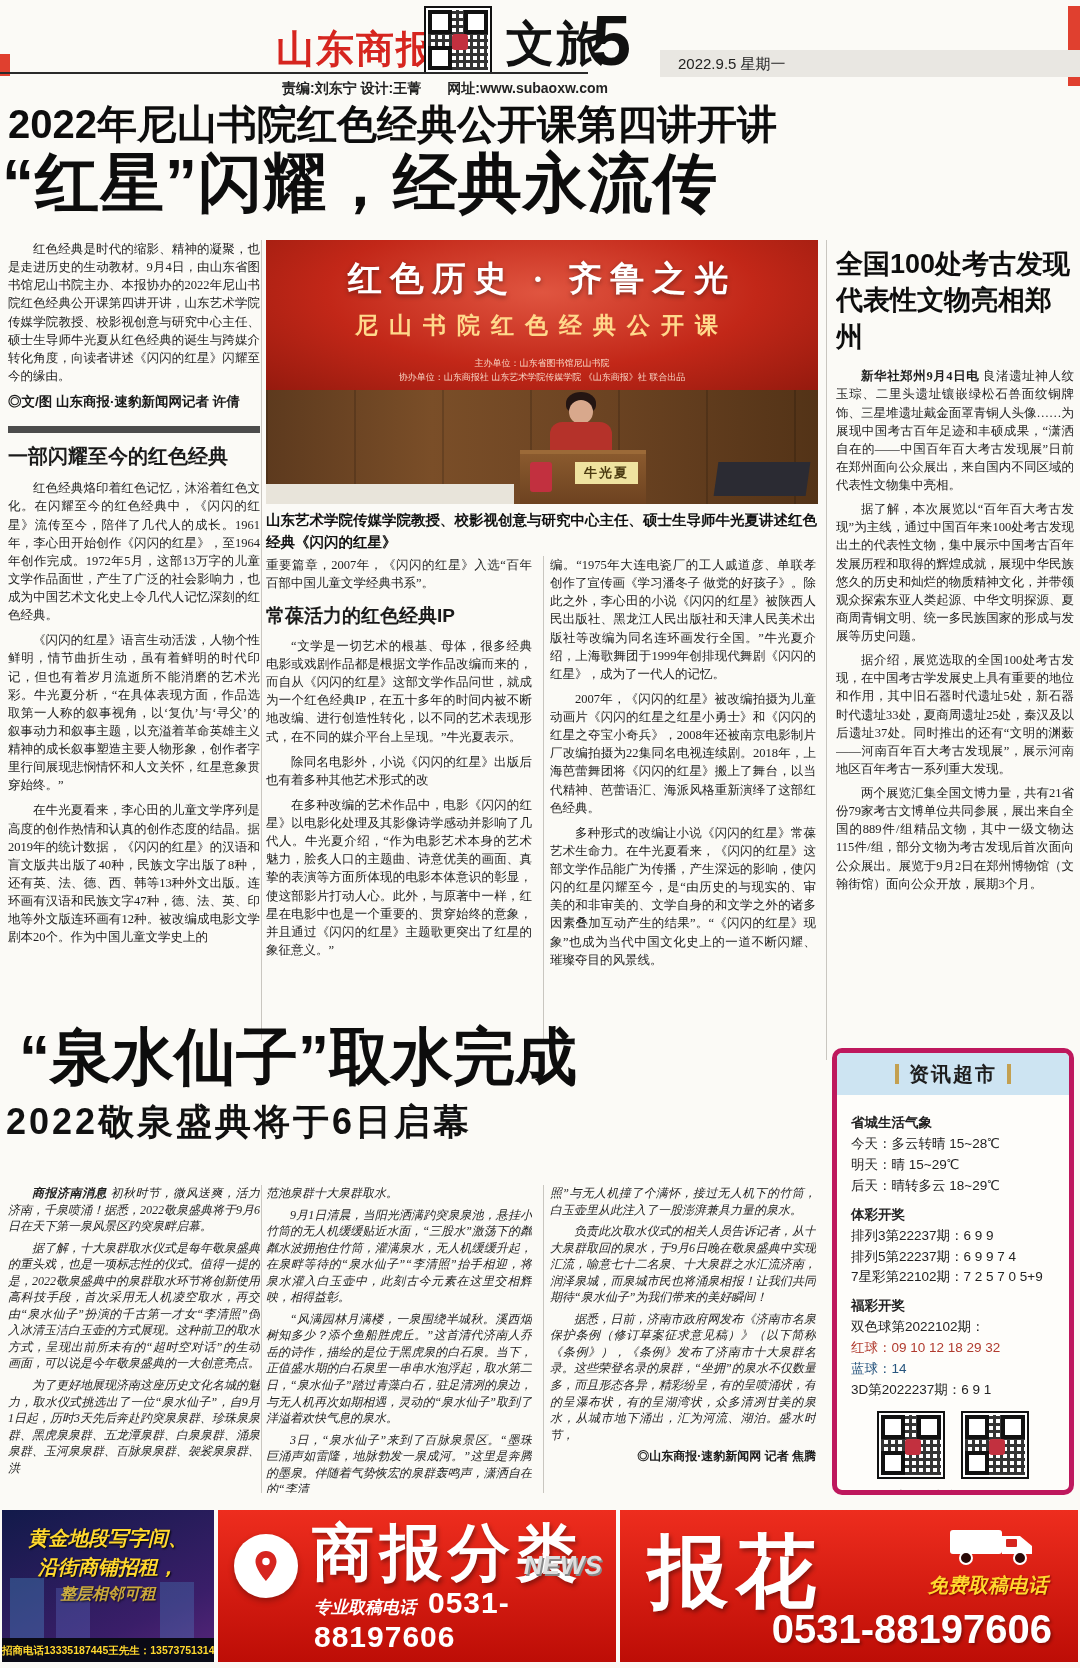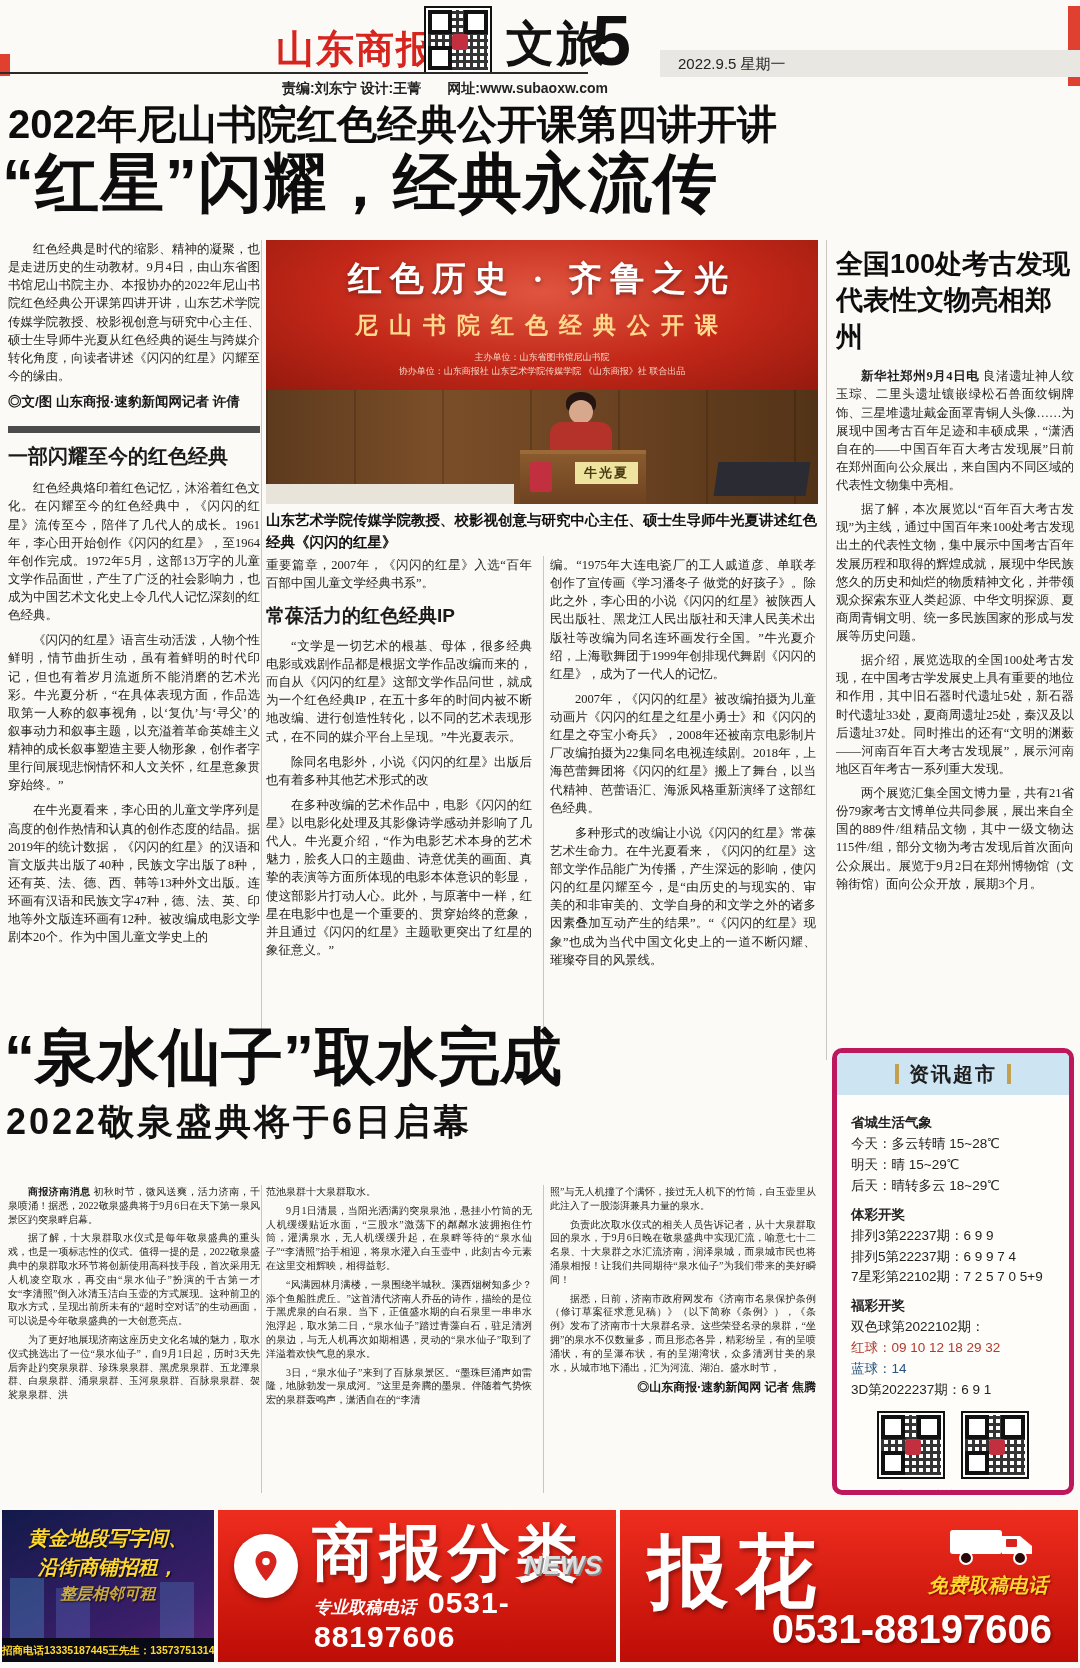--- a/index.html
+++ b/index.html
@@ -41,21 +41,21 @@
   #vr3{left:826px;top:240px;height:820px;}
   #vr4{left:261px;top:1185px;height:308px;}
   #vr5{left:543px;top:1185px;height:308px;}
 
   
   .photo{position:absolute;left:266px;top:240px;width:552px;height:264px;overflow:hidden;background:#c2410c;}
   .ph-banner{height:150px;background:radial-gradient(ellipse at 50% 35%,#e05540 0%,#c22718 55%,#951a0e 100%);
              text-align:center;color:#fff;}
   .ph-title{padding-top:16px;font:900 34px "Liberation Serif",serif;letter-spacing:8px;text-shadow:0 2px 5px rgba(0,0,0,.4);}
   .ph-sub{margin-top:8px;font:900 23px "Liberation Serif",serif;color:#ffd98c;letter-spacing:11px;}
-  .ph-orgs{margin-top:9px;font:9px/1.6 "Liberation Sans",sans-serif;color:#ffe7d5;opacity:.9;}
+  .ph-orgs{margin-top:15px;font:9px/1.6 "Liberation Sans",sans-serif;color:#ffe7d5;opacity:.9;}
   .ph-stage{position:relative;height:114px;
             background:linear-gradient(90deg,#5d3a1e,#7a4e28 30%,#6b4322 62%,#533317);}
   .ph-stage::after{content:"";position:absolute;inset:0;
             background:repeating-linear-gradient(90deg,rgba(0,0,0,.16) 0 2px,transparent 2px 88px);}
   .spk-hair{position:absolute;left:300px;top:2px;width:30px;height:22px;background:#241512;border-radius:50% 50% 40% 40%;}
   .spk-head{position:absolute;left:303px;top:10px;width:24px;height:24px;background:#d8a88c;border-radius:50%;}
   .spk-body{position:absolute;left:284px;top:32px;width:62px;height:50px;background:#b5322a;border-radius:12px 12px 0 0;}
   .lectern{position:absolute;left:254px;top:60px;width:126px;height:54px;z-index:2;
            background:linear-gradient(#8a5a2e,#6d4220);border-top:4px solid #9c6a38;}
   .lect-logo{position:absolute;left:10px;top:8px;width:22px;height:30px;background:#c2303f;border-radius:3px;}
@@ -65,26 +65,26 @@
   .laptop{position:absolute;right:10px;bottom:8px;width:92px;height:34px;background:#2b2b33;transform:skewX(-8deg);z-index:2;}
   .caption{position:absolute;left:266px;top:510px;width:552px;
            font:700 14.5px/1.5 "Liberation Sans",sans-serif;color:#111;}
 
   
   .arch{left:836px;top:246px;width:238px;height:814px;}
   .arch-title{font:900 27px/1.35 "Liberation Sans",sans-serif;margin:0 0 12px 0;color:#0d0d0d;}
   .arch .body-text{font-size:12.5px;margin-bottom:6px;}
 
   
-  .sp-headline{position:absolute;left:4px;top:1026px;width:830px;font:900 62px/1 "Liberation Sans",sans-serif;color:#0d0d0d;}
+  .sp-headline{position:absolute;left:19px;top:1026px;width:830px;font:900 62px/1 "Liberation Sans",sans-serif;color:#0d0d0d;}
   .sp-sub{position:absolute;left:6px;top:1102px;font:700 36px/1.1 "Liberation Sans",sans-serif;letter-spacing:3px;color:#111;}
   .sp-c1{left:8px;top:1185px;width:252px;height:308px;}
   .sp-c2{left:266px;top:1185px;width:266px;height:308px;}
   .sp-c3{left:550px;top:1185px;width:266px;height:308px;}
-  .sp-col .body-text{font-size:10px;line-height:1.38;margin-bottom:5px;}
+  .sp-col .body-text{font-size:12px;line-height:1.38;margin-bottom:5px;font-style:italic;}
   .credit{text-align:right;font:700 12px "Liberation Sans",sans-serif;margin-top:4px;}
 
   
   .infobox{position:absolute;left:832px;top:1048px;width:242px;height:447px;background:#fefdfa;
            border:5px solid #be185d;border-radius:10px;overflow:hidden;font-family:"Liberation Sans",sans-serif;}
   .ib-head{height:42px;background:#cde4f2;display:flex;align-items:center;justify-content:center;gap:10px;
            font:900 20px "Liberation Sans",sans-serif;color:#1d1d1d;letter-spacing:2px;}
   .ib-gold{width:4px;height:20px;background:#c3a050;}
   .ib-body{padding:10px 14px 0 14px;font-size:13.5px;line-height:1.55;color:#222;}
   .ib-sec{font-weight:900;margin-top:8px;}

